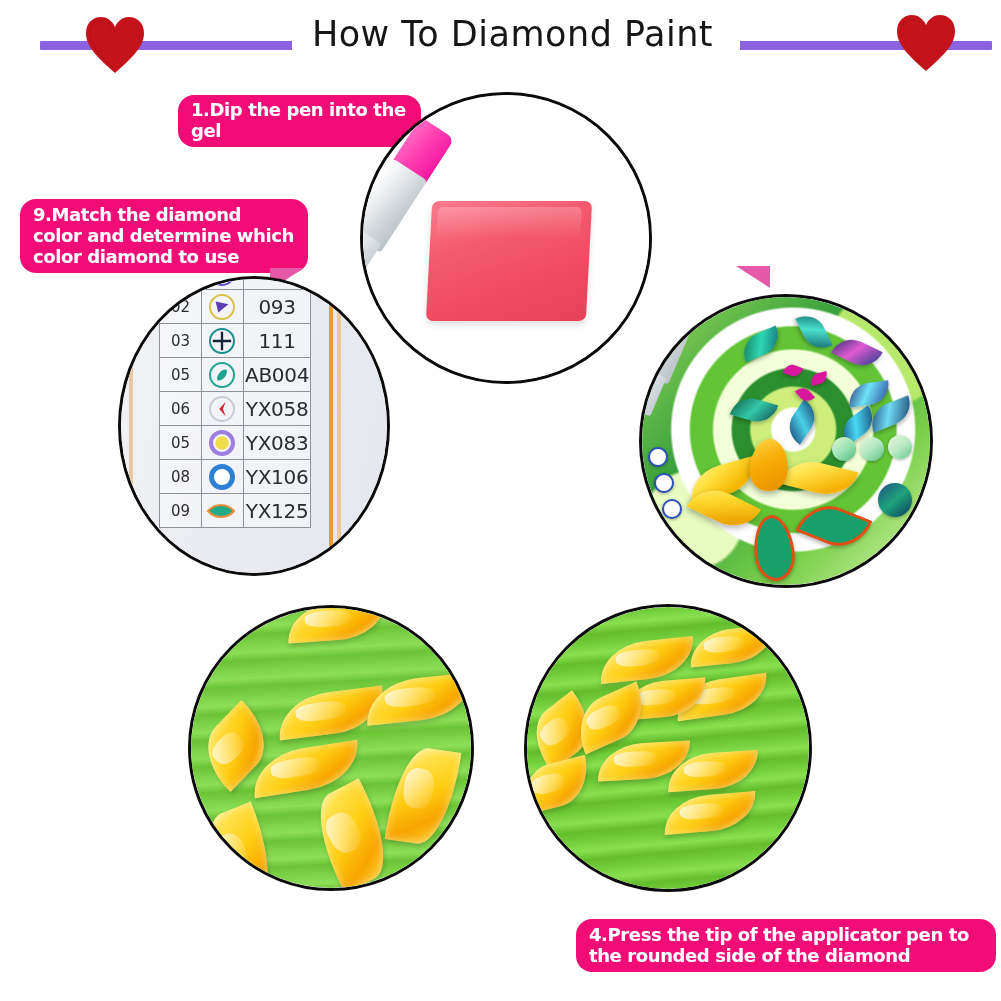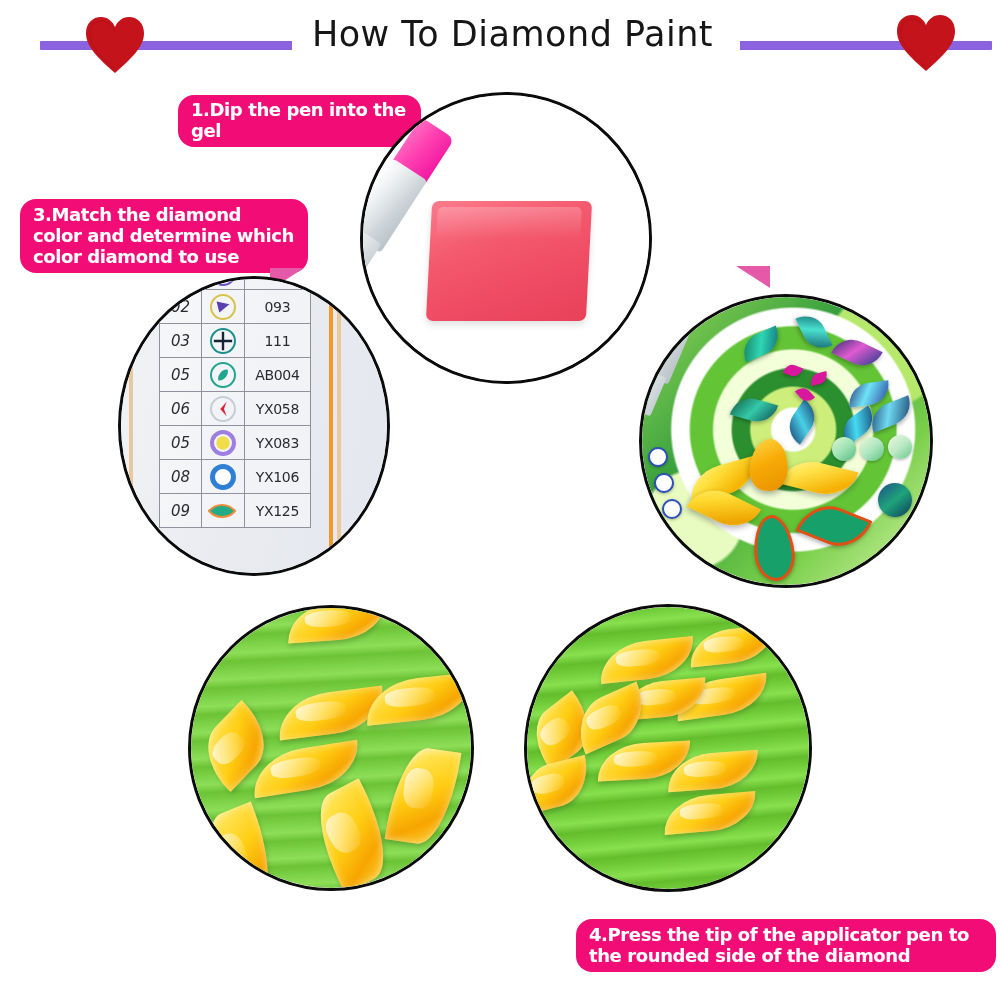--- a/index.html
+++ b/index.html
@@ -126,23 +126,23 @@
     border-collapse:collapse;
   }
   .chart-table td{
     border:1px solid #8f929a;
     height:33px;
     font-family:"DejaVu Sans", sans-serif;
     font-size:15px;color:#2a2b30;text-align:center;
     background:rgba(255,255,255,.42);
     padding:0;
   }
-  .chart-table td.c-no{width:42px;font-style:italic;}
+  .chart-table td.c-no{width:42px;}
   .chart-table td.c-sym{width:42px;}
-  .chart-table td.c-code{width:66px;font-size:14px;letter-spacing:-.3px;}
+  .chart-table td.c-code{width:66px;font-size:20px;letter-spacing:-.3px;}
   .sym{display:inline-block;width:26px;height:26px;border-radius:50%;position:relative;vertical-align:middle;box-sizing:border-box;}
 
   
   .tray{
     position:absolute;left:-12px;top:-12px;width:320px;height:320px;
     background:
       repeating-linear-gradient(177deg,
         #7ed348 0px,#8ede58 8px,#6cc335 16px,#7ed348 26px);
   }
   .tray.t4{
@@ -218,21 +218,21 @@
         <div class="pen" id="pen1">
           <div class="cap"></div>
           <div class="barrel"></div>
           <div class="barrel2"></div>
 
         </div>
       </div>
     </div>
   </div>
 
-  <div class="label" id="label-2">3.Match the diamond color and determine which color diamond to use</div>
+  <div class="label" id="label-2">9.Match the diamond color and determine which color diamond to use</div>
   <div class="pointer" id="ptr-2"></div>
 
   <div class="circle" id="circle-2">
     <div class="clip">
       <div class="chart-bg">
         <div class="chart-stripe s1"></div>
         <div class="chart-stripe s2"></div>
         <div class="chart-stripe s3"></div>
 
         <table class="chart-table">

